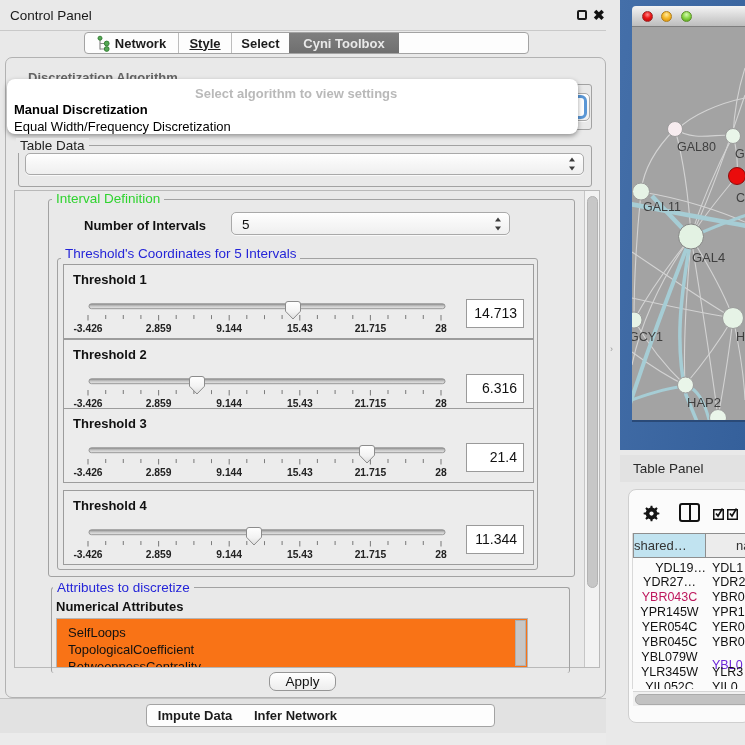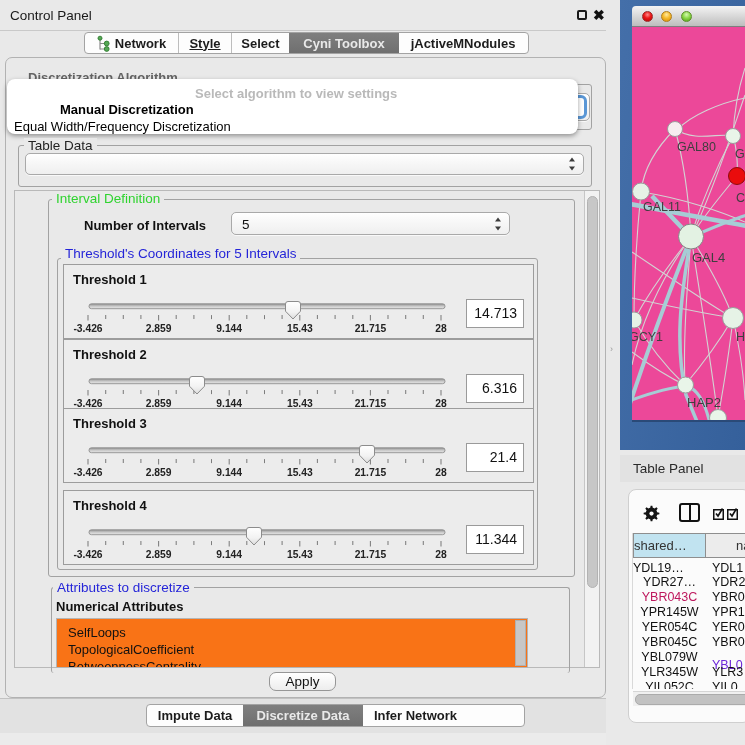--- a/index.html
+++ b/index.html
@@ -38,37 +38,36 @@
       <circle cx="3" cy="3.2" r="2" fill="#55a855" stroke="#2f7a2f" stroke-width="0.9"></circle>
       <circle cx="9.7" cy="8.5" r="2.4" fill="#55a855" stroke="#2f7a2f" stroke-width="0.9"></circle>
       <circle cx="9.7" cy="14" r="2.4" fill="#55a855" stroke="#2f7a2f" stroke-width="0.9"></circle>
     </svg>
     Network</div>
   <div class="div"></div>
   <div style="width:52px;text-decoration:underline;">Style</div>
   <div class="div"></div>
   <div style="width:57px;">Select</div>
   <div class="sel" style="width:110px;">Cyni Toolbox</div>
-  <div style="width:128px;">jActiveMNodules</div>
 </div>
 
 <div class="abs" style="left:5px;top:57px;width:601px;height:641px;background:#e9e9e9;border:1px solid #b2b2b2;border-radius:7px;"></div>
 
 <div class="abs" style="left:28px;top:70px;font-size:13px;font-weight:700;color:#646464;">Discretization Algorithm</div>
 <div class="group" style="left:18px;top:84px;width:574px;height:46px;"></div>
 <div class="combo" style="left:25px;top:93px;width:565px;height:28px;"></div>
 <div class="abs" style="left:562px;top:95px;width:25px;height:24px;border:3px solid #5a97d6;border-radius:6px;background:#fff;"></div>
 
 <div class="abs" style="left:7px;top:79px;width:571px;height:55px;background:#fff;border-radius:8px;box-shadow:0 2px 5px rgba(0,0,0,.38);"></div>
 <div class="abs" style="left:195px;top:86px;font-size:13px;font-weight:700;color:#b9b9b9;">Select algorithm to view settings</div>
-<div class="abs" style="left:14px;top:102px;font-size:13px;font-weight:700;color:#000;margin-left:46px;">Manual Discretization</div>
+<div class="abs" style="left:14px;top:102px;font-size:13px;font-weight:700;color:#000;">Manual Discretization</div>
 <div class="abs" style="left:14px;top:119px;font-size:13px;color:#000;">Equal Width/Frequency Discretization</div>
 
 <div class="group" style="left:18px;top:145px;width:574px;height:42px;"></div>
-<div class="gtitle" style="left:24px;top:138px;color:#222;">Table Data</div>
+<div class="gtitle" style="left:16px;top:138px;color:#222;">Table Data</div>
 <div class="combo" style="left:25px;top:153px;width:559px;height:22px;">
   <span class="arrows">
       <span class="up"></span>
       <span class="dn"></span>
     </span>
 </div>
 
 <div class="abs" style="left:14px;top:190px;width:586px;height:478px;background:#e9e9e9;border:1px solid #b9b9b9;overflow:hidden;">
 </div>
 
@@ -252,37 +251,36 @@
   <div style="position:absolute;left:11px;top:6px;font-size:13px;color:#111;">SelfLoops</div>
   <div style="position:absolute;left:11px;top:23px;font-size:13px;color:#111;">TopologicalCoefficient</div>
   <div style="position:absolute;left:11px;top:40px;font-size:13px;color:#111;">BetweennessCentrality</div>
   <div style="position:absolute;right:1px;top:1px;width:11px;height:46px;background:#c7c7c7;border:1px solid #b0b0b0;"></div>
 </div>
 
 <div class="abs" style="left:269px;top:672px;width:67px;height:19px;background:linear-gradient(#ffffff,#ededed);border:1px solid #969696;border-radius:7px;font-size:13.5px;color:#111;text-align:center;line-height:17px;">Apply</div>
 
 <div class="abs" style="left:0;top:698px;width:618px;height:47px;background:#e2e2e2;border-top:1px solid #c2c2c2;"></div>
 <div class="abs" style="left:0;top:733px;width:618px;height:12px;background:#ebebeb;"></div>
-<div class="seg" style="left:146px;top:704px;width:379px;height:23px;text-align:center;">
+<div class="seg" style="left:146px;top:704px;width:349px;height:23px;text-align:center;">
   <div style="width:96px;">Impute Data</div>
-  <div class="sel" style="width:120px;">Discretize Data</div>
   <div style="width:105px;">Infer Network</div>
 </div>
 
 <div class="abs" style="left:606px;top:0;width:14px;height:745px;background:#e9e9e9;"></div>
 <div class="abs" style="left:610px;top:344px;font-size:9px;color:#9a9a9a;">›</div>
 
 <div class="abs" style="left:620px;top:0;width:125px;height:450px;background:linear-gradient(100deg,#446fa9,#35609b);"></div>
 
 <div class="abs" style="left:632px;top:6px;width:113px;height:21px;background:linear-gradient(#f4f4f4,#bdbdbd);border-bottom:1px solid #7e7e7e;border-top-left-radius:4px;"></div>
 <div class="abs" style="left:642px;top:11px;width:11px;height:11px;border-radius:50%;background:radial-gradient(circle at 50% 30%, #ff8a8a 0%, #eb1717 45%, #b30000 100%);border:1px solid #9a2b2b;"></div>
 <div class="abs" style="left:661px;top:11px;width:11px;height:11px;border-radius:50%;background:radial-gradient(circle at 50% 30%, #ffe9a0 0%, #f6bb2e 45%, #d88a00 100%);border:1px solid #ad7d1e;"></div>
 <div class="abs" style="left:681px;top:11px;width:11px;height:11px;border-radius:50%;background:radial-gradient(circle at 50% 30%, #d5f8b0 0%, #8cd94a 45%, #4f9a10 100%);border:1px solid #5d8f2c;"></div>
 
-<div class="abs" style="left:632px;top:27px;width:113px;height:393px;background:#ec4899;overflow:hidden;">
+<div class="abs" style="left:632px;top:27px;width:113px;height:393px;background:#a3a3a3;overflow:hidden;">
 <svg width="113" height="393" viewBox="632 27 113 393" style="position:absolute;left:0;top:0;">
 <g fill="none" stroke="#d3d3d3" stroke-width="1.1">
 <path d="M745,98 C720,103 691,115 677,130"></path>
 <path d="M745,68 C738,90 734,114 733,136"></path>
 <path d="M675,129 C657,147 644,168 641,191"></path>
 <path d="M675,129 C684,162 689,202 691,237"></path>
 <path d="M675,129 C696,143 720,132 733,136"></path>
 <path d="M733,136 C737,149 738,162 737,176"></path>
 <path d="M733,136 C716,168 699,208 691,237"></path>
 <path d="M737,176 C722,194 702,218 691,237"></path>
@@ -352,21 +350,21 @@
   <path d="M3 6.5 L5 9 L9.5 1.5" fill="none" stroke="#111" stroke-width="1.6"></path>
   <rect x="14.75" y="2.75" width="9.5" height="9.5" fill="none" stroke="#111" stroke-width="1.5"></rect>
   <path d="M17 6.5 L19 9 L23.5 1.5" fill="none" stroke="#111" stroke-width="1.6"></path>
 </svg>
 
 <div class="abs" style="left:633px;top:533px;width:112px;height:156px;overflow:hidden;">
   <div style="position:absolute;left:0;top:0;width:73px;height:25px;background:#c1e3f0;border:1px solid #8e8e8e;font-size:13px;color:#333;text-align:left;line-height:24px;">shared…</div>
   <div style="position:absolute;left:73px;top:0;width:60px;height:25px;background:#ececec;border:1px solid #8e8e8e;border-left:none;font-size:13px;color:#333;line-height:24px;">
       <span style="position:absolute;left:30px;">name</span>
     </div>
-<div style="position:absolute;left:0;top:27.5px;width:73px;font-size:12.5px;color:#111;text-align:left;">YDL19…</div>
+<div style="position:absolute;left:0;top:27.5px;width:73px;font-size:12.5px;color:#111;text-align:right;">YDL19…</div>
 <div style="position:absolute;left:79px;top:27.5px;font-size:12.5px;color:#111;">YDL1</div>
 <div style="position:absolute;left:0;top:42.4px;width:73px;font-size:12.5px;color:#111;text-align:center;">YDR27…</div>
 <div style="position:absolute;left:79px;top:42.4px;font-size:12.5px;color:#111;">YDR2</div>
 <div style="position:absolute;left:0;top:57.3px;width:73px;font-size:12.5px;color:#be185d;text-align:center;">YBR043C</div>
 <div style="position:absolute;left:79px;top:57.3px;font-size:12.5px;color:#111;">YBR0</div>
 <div style="position:absolute;left:0;top:72.2px;width:73px;font-size:12.5px;color:#111;text-align:center;">YPR145W</div>
 <div style="position:absolute;left:79px;top:72.2px;font-size:12.5px;color:#111;">YPR1</div>
 <div style="position:absolute;left:0;top:87.1px;width:73px;font-size:12.5px;color:#111;text-align:center;">YER054C</div>
 <div style="position:absolute;left:79px;top:87.1px;font-size:12.5px;color:#111;">YER0</div>
 <div style="position:absolute;left:0;top:102.0px;width:73px;font-size:12.5px;color:#111;text-align:center;">YBR045C</div>

